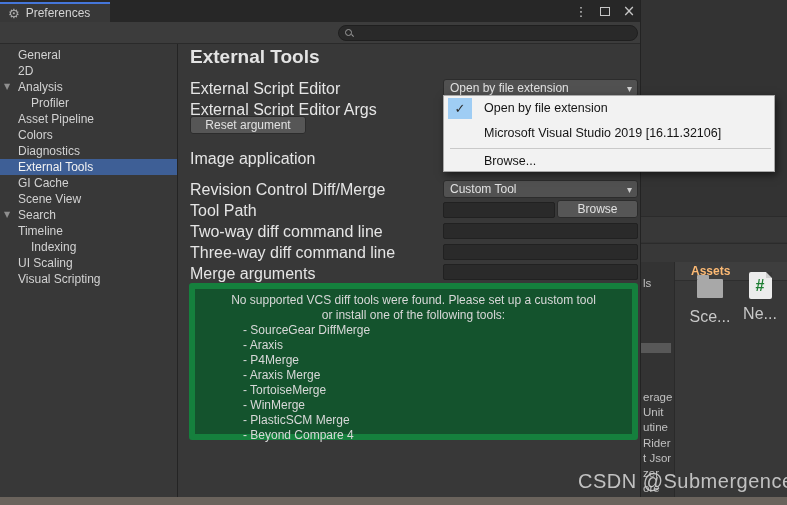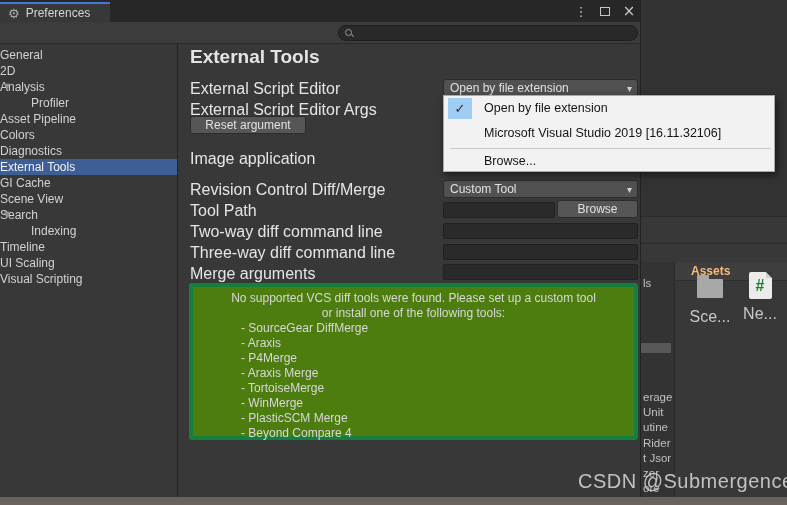--- a/index.html
+++ b/index.html
@@ -33,35 +33,35 @@
   .wc-max { position:relative; }
   .wc-max i { display:inline-block; width:10px; height:9px; border:1.5px solid #c6c6c6; }
   .toolbar { position:absolute; left:0; top:22px; width:100%; height:22px; background:#3c3c3c; border-bottom:1px solid #2a2a2a; }
   .searchbox { position:absolute; left:338px; top:3px; width:300px; height:16px; background:#292929; border:1px solid #1f1f1f; border-radius:8px; display:flex; align-items:center; padding-left:6px; }
   .mag { position:relative; width:8px; height:8px; }
   .mag::before { content:""; position:absolute; left:0; top:0; width:5px; height:5px; border:1.2px solid #9a9a9a; border-radius:50%; }
   .mag::after { content:""; position:absolute; left:5.5px; top:5.5px; width:3px; height:1.2px; background:#9a9a9a; transform:rotate(45deg); }
 
   
   .sidebar { position:absolute; left:0; top:44px; width:178px; height:453px; background:#383838; border-right:1px solid #242424; padding-top:3px; }
-  .side-item { position:relative; height:16px; line-height:16px; font-size:12px; color:#d2d2d2; white-space:nowrap; cursor:default; }
+  .side-item { position:relative; height:16px; line-height:16px; font-size:12px; color:#d2d2d2; padding-left:18px; white-space:nowrap; cursor:default; }
   .side-item.indent-1 { padding-left:31px; }
   .side-item.selected { background:#3e5f96; color:#f2f2f2; }
   .side-item .fold { display:none; position:absolute; left:4px; top:0; font-size:8px; color:#8f8f8f; line-height:16px; font-family:"DejaVu Sans",sans-serif; }
   .side-item.has-foldout .fold { display:block; }
 
   
   .content { position:absolute; left:179px; top:44px; width:462px; height:453px; }
   .page-title { position:absolute; left:11px; top:2px; font-size:19px; font-weight:bold; color:#e4e4e4; }
   .flabel { position:absolute; left:11px; font-size:16px; color:#e5e5e5; line-height:18px; white-space:nowrap; }
   .dropdown { position:absolute; left:264px; width:195px; height:18px; background:#515151; border:1px solid #2c2c2c; border-radius:3px; font-size:12px; color:#e0e0e0; line-height:16px; padding-left:6px; cursor:default; }
   .dropdown .arrow { position:absolute; right:5px; top:1px; font-size:10px; color:#cfcfcf; font-family:"DejaVu Sans",sans-serif; }
   .tinput { position:absolute; background:#2a2a2a; border:1px solid #212121; border-radius:2px; height:16px; font-size:12px; color:#ddd; padding:0 4px; font-family:inherit; }
   .btn { position:absolute; background:#565656; border:1px solid #2c2c2c; border-radius:3px; font-size:12px; color:#e0e0e0; text-align:center; cursor:default; }
-  .helpbox { position:absolute; left:10px; top:239px; width:449px; height:157px; background:#4d7c0f; border:4px solid #15803d; border-radius:3px; color:#d8d8d8; font-size:12px; line-height:15px; padding-top:4px; }
+  .helpbox { position:absolute; left:10px; top:239px; width:449px; height:157px; background:#14532d; border:6px solid #15803d; border-radius:3px; color:#d8d8d8; font-size:12px; line-height:15px; padding-top:4px; }
   .helpbox .hb-line { text-align:center; }
   .helpbox .hb-tools { margin-left:48px; }
 
   
   .menu { position:absolute; left:443px; top:95px; width:332px; height:77px; background:#f2f2f2; border:1px solid #a8a8a8; box-shadow:2px 3px 8px rgba(0,0,0,.55); z-index:50; font-size:12.5px; color:#141414; }
   .menu-item { position:relative; height:25px; line-height:25px; padding-left:40px; white-space:nowrap; cursor:default; }
   .menu-item.small { height:21px; line-height:21px; }
   .menu-check { position:absolute; left:4px; top:2px; width:24px; height:21px; background:#9fcdf4; text-align:center; line-height:21px; font-size:13px; color:#2b2b2b; font-family:"DejaVu Sans",sans-serif; }
   .menu-sep { height:1px; background:#c9c9c9; margin:2px 3px 2px 6px; }
 
@@ -174,28 +174,28 @@
         <div class="side-item">
           
           <span>Scene View</span>
         </div>
 
         <div class="side-item has-foldout">
           <span class="fold">▼</span>
           <span>Search</span>
         </div>
 
+        <div class="side-item">
+          
+          <span>Timeline</span>
+        </div>
+
         <div class="side-item indent-1">
           
           <span>Indexing</span>
-        </div>
-
-        <div class="side-item">
-          
-          <span>Timeline</span>
         </div>
 
         <div class="side-item">
           
           <span>UI Scaling</span>
         </div>
 
         <div class="side-item">
           
           <span>Visual Scripting</span>

